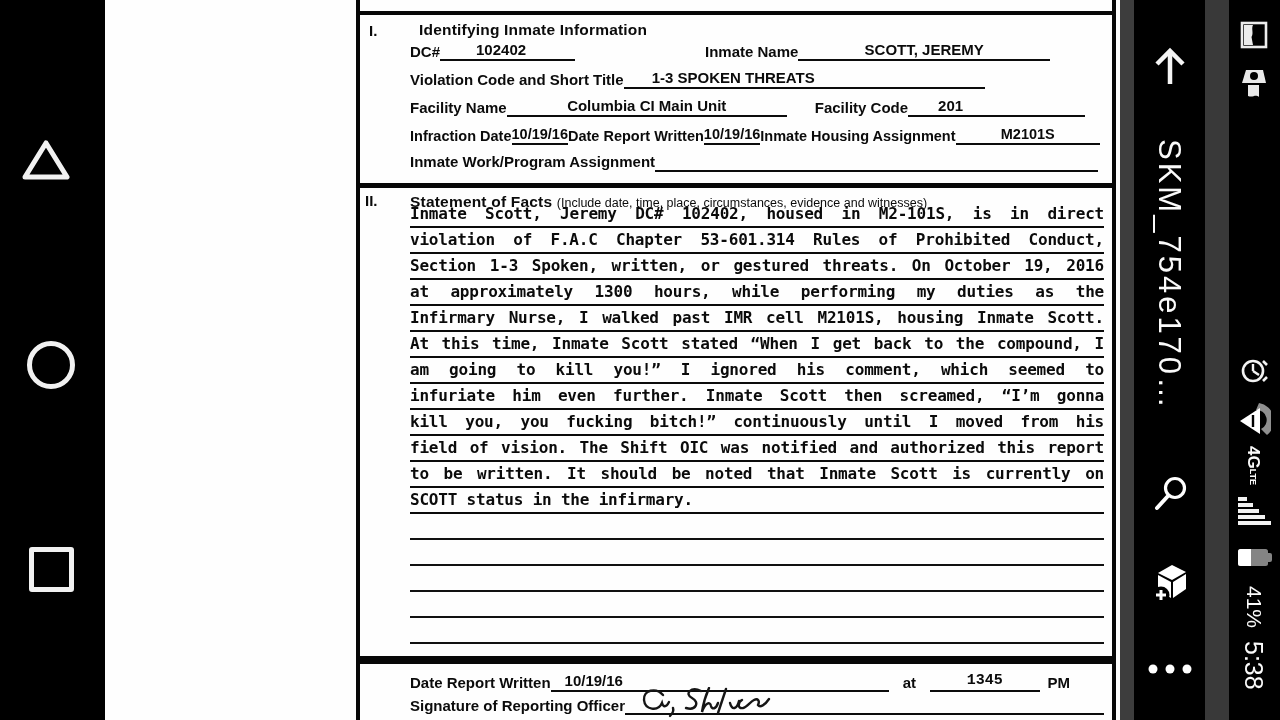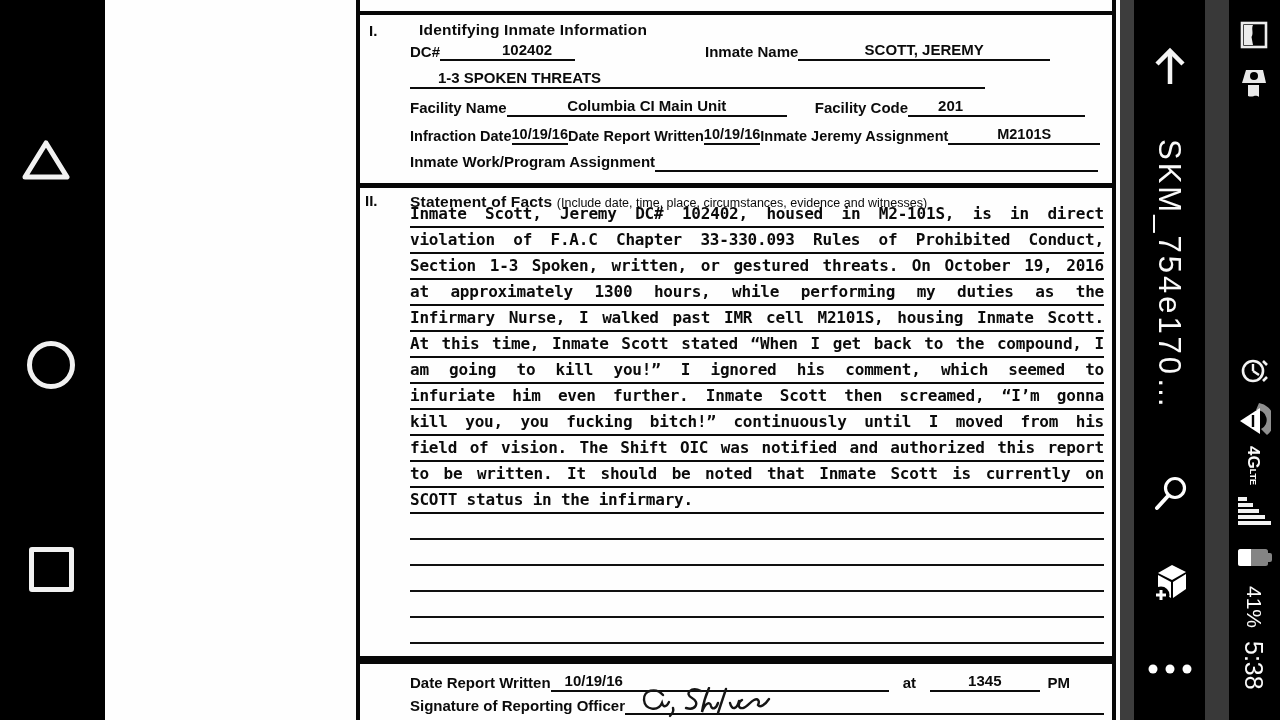--- a/index.html
+++ b/index.html
@@ -91,30 +91,31 @@
     <div id="hline-top" class="hline"></div>
     <div id="hline-mid" class="hline"></div>
     <div id="hline-bot" class="hline"></div>
 
     <div id="numeral-1" class="numeral">I.</div>
     <div id="s1-title" class="sec-title">Identifying Inmate Information</div>
 
     <div id="row-dc" class="frow">
       <span class="lbl">DC#</span>
       <span class="seg" style="width:135px;">
-        <span class="val" style="padding-left:18px;margin-left:44px;">102402</span>
+        <span class="val" style="padding-left:36px;">102402</span>
       </span>
       <span style="width:130px;"></span>
       <span class="lbl">Inmate Name</span>
       <span class="seg" style="flex:1;justify-content:center;">
         <span class="val">SCOTT, JEREMY</span>
       </span>
     </div>
 
     <div id="row-violation" class="frow">
+      <span class="lbl">Violation Code and Short Title</span>
       <span class="seg" style="flex:1;margin-top:12px;">
         <span class="val" style="padding-left:28px;">1-3 SPOKEN THREATS</span>
       </span>
     </div>
 
     <div id="row-facility" class="frow">
       <span class="lbl">Facility Name</span>
       <span class="seg" style="width:280px;justify-content:center;">
         <span class="val">Columbia CI Main Unit</span>
       </span>
@@ -127,40 +128,40 @@
 
     <div id="row-infraction" class="frow">
       <span class="lbl">Infraction Date</span>
       <span class="seg">
         <span class="val">10/19/16</span>
       </span>
       <span class="lbl">Date Report Written</span>
       <span class="seg">
         <span class="val">10/19/16</span>
       </span>
-      <span class="lbl">Inmate Jeremy Assignment</span>
+      <span class="lbl">Inmate Housing Assignment</span>
       <span class="seg" style="flex:1;justify-content:center;">
         <span class="val">M2101S</span>
       </span>
     </div>
 
     <div id="row-work" class="frow">
       <span class="lbl">Inmate Work/Program Assignment</span>
       <span class="seg" style="flex:1;"></span>
     </div>
 
     <div id="numeral-2" class="numeral">II.</div>
     <div id="s2-head" class="sec-title">
       <span>Statement of Facts</span>
       <span class="sub">(Include date, time, place, circumstances, evidence and witnesses)</span>
     </div>
 
     <div id="statement">
       <div class="tline">Inmate Scott, Jeremy DC# 102402, housed in M2-101S, is in direct</div>
-      <div class="tline">violation of F.A.C Chapter 33-330.093 Rules of Prohibited Conduct,</div>
+      <div class="tline">violation of F.A.C Chapter 53-601.314 Rules of Prohibited Conduct,</div>
       <div class="tline">Section 1-3 Spoken, written, or gestured threats. On October 19, 2016</div>
       <div class="tline">at approximately 1300 hours, while performing my duties as the</div>
       <div class="tline">Infirmary Nurse, I walked past IMR cell M2101S, housing Inmate Scott.</div>
       <div class="tline">At this time, Inmate Scott stated “When I get back to the compound, I</div>
       <div class="tline">am going to kill you!” I ignored his comment, which seemed to</div>
       <div class="tline">infuriate him even further. Inmate Scott then screamed, “I’m gonna</div>
       <div class="tline">kill you, you fucking bitch!” continuously until I moved from his</div>
       <div class="tline">field of vision. The Shift OIC was notified and authorized this report</div>
       <div class="tline">to be written. It should be noted that Inmate Scott is currently on</div>
       <div class="tline last">SCOTT status in the infirmary.</div>
@@ -170,21 +171,21 @@
       <div class="bline"></div>
       <div class="bline"></div>
     </div>
 
     <div id="row-datewritten" class="frow">
       <span class="lbl">Date Report Written</span>
       <span class="seg" style="width:340px;">
         <span class="val" style="padding-left:14px;">10/19/16</span>
       </span>
       <span class="lbl" style="margin:0 14px;">at</span>
-      <span class="seg" style="width:110px;justify-content:center;">
+      <span class="seg" style="width:110px;justify-content:center;font-family:Liberation Mono, monospace;">
         <span class="val">1345</span>
       </span>
       <span class="lbl" style="margin-left:8px;">PM</span>
     </div>
 
     <div id="row-signature" class="frow">
       <span class="lbl">Signature of Reporting Officer</span>
       <span class="seg" style="flex:1;" aria-label="C. Shiver">
         <svg id="sig-svg" width="150" height="32" viewBox="0 0 150 32">
           <g fill="none" stroke="#151515" stroke-width="2.4" stroke-linecap="round">

